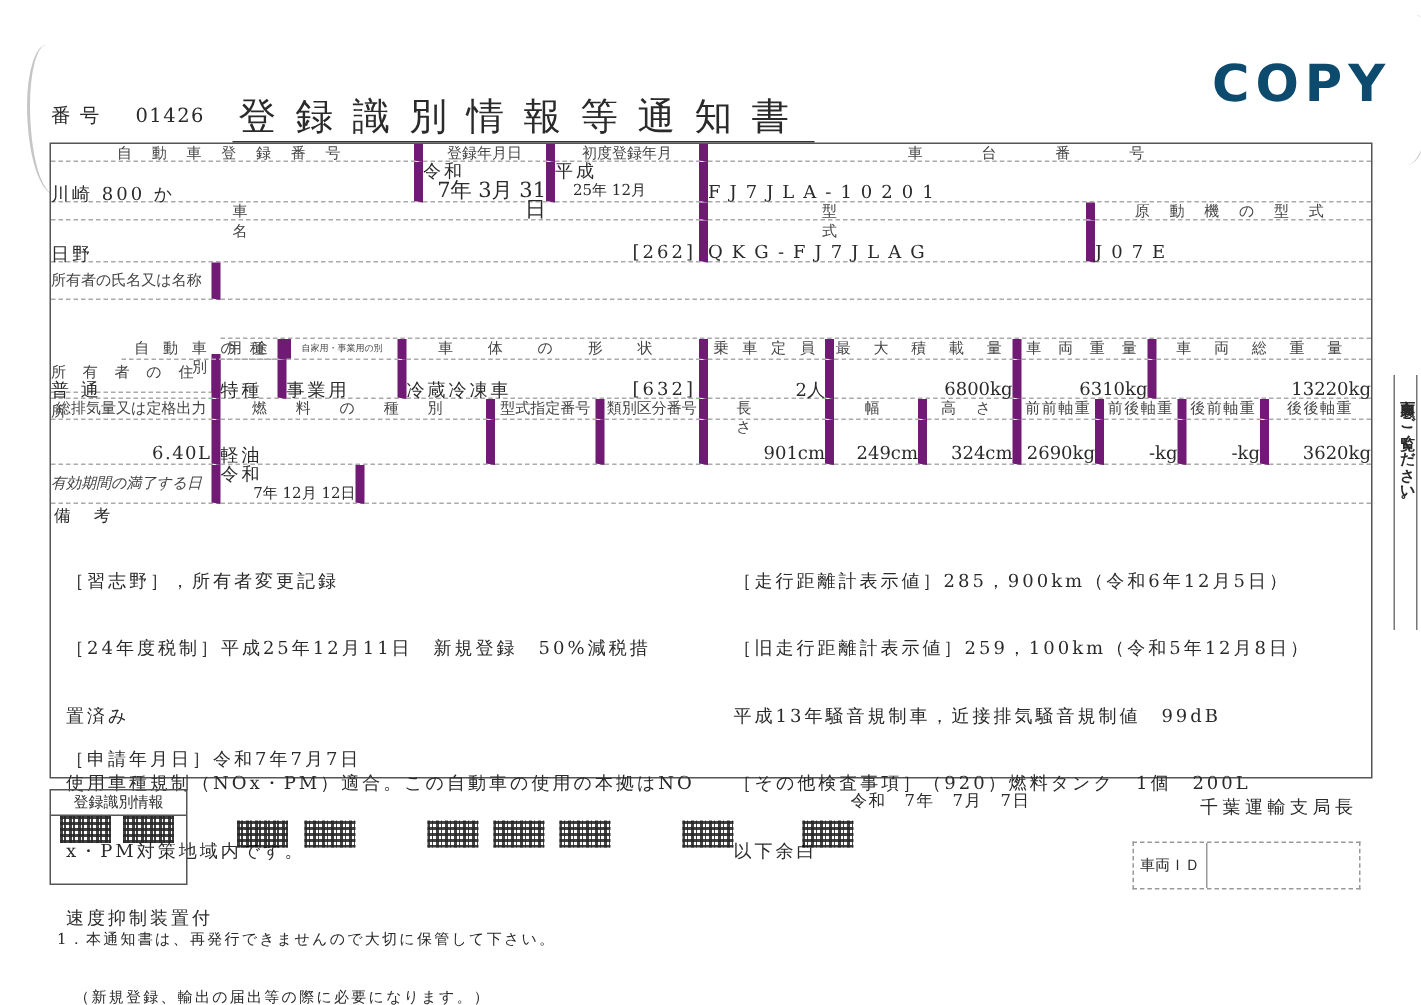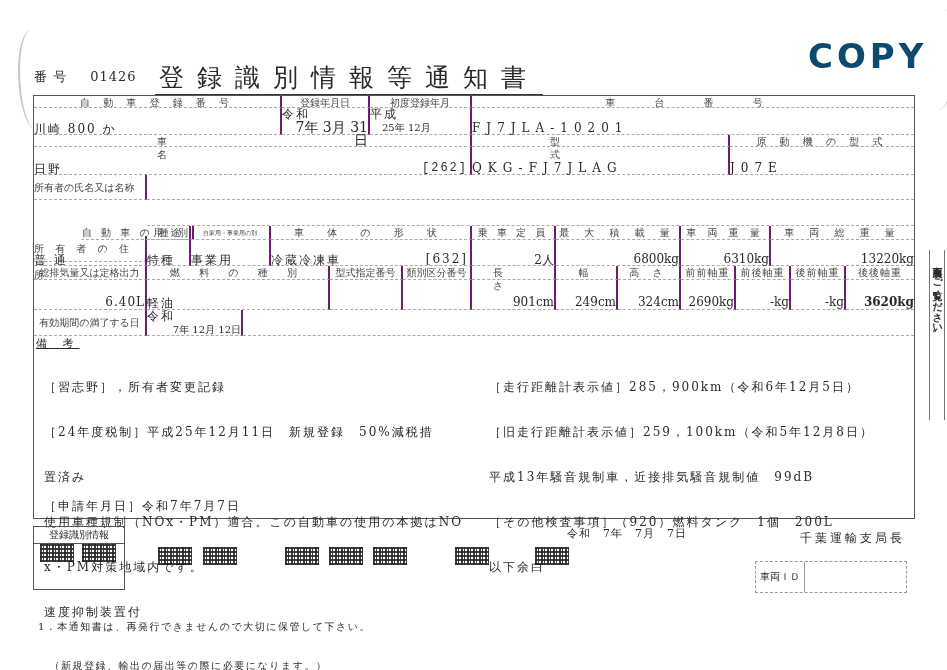--- a/index.html
+++ b/index.html
@@ -5,21 +5,21 @@
   html, body { margin:0; padding:0; }
   body { width:947px; height:670px; background:#fff; position:relative; overflow:hidden;
          font-family:"DejaVu Serif","Liberation Serif",serif; color:#2a2a2a; }
   .abs { position:absolute; }
   .ornament { position:absolute; width:30px; height:100px; border-left:2px solid #999; border-radius:40% 0 0 60%; opacity:.55; }
   .docno { left:34px; top:68px; font-size:13px; letter-spacing:1px; }
   .docno .num { margin-left:18px; }
   .title { left:155px; top:62px; font-size:25px; letter-spacing:13px; border-bottom:1.5px solid #333; padding:0 4px 0 4px; line-height:32px; }
   .watermark { left:808px; top:36px; font-size:34px; color:#0c4a6e; letter-spacing:4px; font-family:"DejaVu Sans",sans-serif; font-weight:bold; }
   .form { left:33px; top:95px; width:880px; height:422px; border:1px solid #555; }
-  .cell { position:absolute; border-right:2px solid #701a75; border-bottom:1px dashed #aaa; box-sizing:border-box; font-size:11px; }
+  .cell { position:absolute; border-right:6px solid #701a75; border-bottom:1px dashed #aaa; box-sizing:border-box; font-size:11px; }
   .hdr { text-align:center; color:#444; font-size:10px; letter-spacing:5px; line-height:13px; }
   .val { font-size:12px; letter-spacing:2px; }
   .r { text-align:right; }
   .remarks { font-size:12px; letter-spacing:2px; line-height:15px; white-space:pre; }
   .qrbox { left:33px; top:526px; width:90px; height:62px; border:1px solid #555; font-size:10px; text-align:center; }
   .qr { position:absolute; width:34px; height:18px;
         background:repeating-linear-gradient(90deg,#222 0 2px,#fff 2px 3px,#222 3px 4px,#fff 4px 6px),
                    repeating-linear-gradient(0deg,#222 0 2px,#fff 2px 4px);
         background-blend-mode:multiply; opacity:.85; }
   .notes { left:38px; top:594px; font-size:10px; letter-spacing:1.5px; line-height:13px; white-space:pre; }
@@ -57,21 +57,21 @@
   <div class="cell val" style="left:336px;top:12px;width:102px;height:27px;line-height:13px;">
     <div>平成</div>
     <div style="font-size:10px;letter-spacing:0;padding-left:12px;">25年 12月</div>
   </div>
   <div class="cell val" style="left:438px;top:12px;width:442px;height:27px;padding-top:13px;letter-spacing:6px;border-right:none;">FJ7JLA-10201</div>
 
   <div class="cell hdr" style="left:0;top:39px;width:438px;height:12px;letter-spacing:180px;">車 名</div>
   <div class="cell hdr" style="left:438px;top:39px;width:258px;height:12px;letter-spacing:90px;">型 式</div>
   <div class="cell hdr" style="left:696px;top:39px;width:184px;height:12px;border-right:none;">原 動 機 の 型 式</div>
 
-  <div class="cell val" style="left:0;top:51px;width:438px;height:28px;padding-top:14px;font-family:Liberation Mono, monospace;">
+  <div class="cell val" style="left:0;top:51px;width:438px;height:28px;padding-top:14px;">
     <span>日野</span>
     <span style="position:absolute;right:2px;">[262]</span>
   </div>
   <div class="cell val" style="left:438px;top:51px;width:258px;height:28px;padding-top:14px;letter-spacing:6px;">QKG-FJ7JLAG</div>
   <div class="cell val" style="left:696px;top:51px;width:184px;height:28px;padding-top:14px;letter-spacing:6px;border-right:none;">J07E</div>
 
   <div class="cell hdr" style="left:0;top:79px;width:113px;height:25px;line-height:25px;letter-spacing:0;text-align:left;">所有者の氏名又は名称</div>
   <div class="cell val" style="left:113px;top:79px;width:767px;height:25px;border-right:none;"></div>
   <div class="cell hdr" style="left:0;top:104px;width:113px;height:26px;line-height:26px;letter-spacing:4px;text-align:left;margin-top:36px;">所 有 者 の 住 所</div>
   <div class="cell val" style="left:113px;top:104px;width:767px;height:26px;border-right:none;"></div>
@@ -112,30 +112,30 @@
   <div class="cell val r" style="left:0;top:184px;width:113px;height:30px;padding-top:15px;letter-spacing:1px;">6.40L</div>
   <div class="cell val" style="left:113px;top:184px;width:183px;height:30px;padding-top:15px;">軽油</div>
   <div class="cell val" style="left:296px;top:184px;width:73px;height:30px;"></div>
   <div class="cell val" style="left:369px;top:184px;width:69px;height:30px;"></div>
   <div class="cell val r" style="left:438px;top:184px;width:84px;height:30px;padding-top:15px;letter-spacing:0;">901cm</div>
   <div class="cell val r" style="left:522px;top:184px;width:62px;height:30px;padding-top:15px;letter-spacing:0;">249cm</div>
   <div class="cell val r" style="left:584px;top:184px;width:63px;height:30px;padding-top:15px;letter-spacing:0;">324cm</div>
   <div class="cell val r" style="left:647px;top:184px;width:55px;height:30px;padding-top:15px;letter-spacing:0;">2690kg</div>
   <div class="cell val r" style="left:702px;top:184px;width:55px;height:30px;padding-top:15px;letter-spacing:0;">-kg</div>
   <div class="cell val r" style="left:757px;top:184px;width:55px;height:30px;padding-top:15px;letter-spacing:0;">-kg</div>
-  <div class="cell val r" style="left:812px;top:184px;width:68px;height:30px;padding-top:15px;letter-spacing:0;border-right:none;font-weight:bold;">3620kg</div>
+  <div class="cell val r" style="left:812px;top:184px;width:68px;height:30px;padding-top:15px;letter-spacing:0;border-right:none;">3620kg</div>
 
-  <div class="cell hdr" style="left:0;top:214px;width:113px;height:26px;line-height:26px;letter-spacing:0;text-align:center;">有効期間の満了する日</div>
+  <div class="cell hdr" style="left:0;top:214px;width:113px;height:26px;line-height:26px;letter-spacing:0;text-align:left;font-style:italic;">有効期間の満了する日</div>
   <div class="cell val" style="left:113px;top:214px;width:96px;height:26px;line-height:13px;">
     <div>令和</div>
     <div class="r" style="font-size:10px;letter-spacing:0;">7年 12月 12日</div>
   </div>
   <div class="cell" style="left:209px;top:214px;width:671px;height:26px;border-right:none;"></div>
 
-  <div class="abs" style="left:2px;top:240px;font-size:11px;letter-spacing:6px;text-decoration:underline;">備 考</div>
+  <div class="abs" style="left:2px;top:240px;font-size:11px;letter-spacing:6px;">備 考</div>
   <div class="abs remarks" style="left:10px;top:254px;">
     <div>［習志野］，所有者変更記録</div>
     <div>［24年度税制］平成25年12月11日　新規登録　50%減税措</div>
     <div>置済み</div>
     <div>使用車種規制（NOx・PM）適合。この自動車の使用の本拠はNO</div>
     <div>x・PM対策地域内です。</div>
     <div>速度抑制装置付</div>
     
     
   </div>

